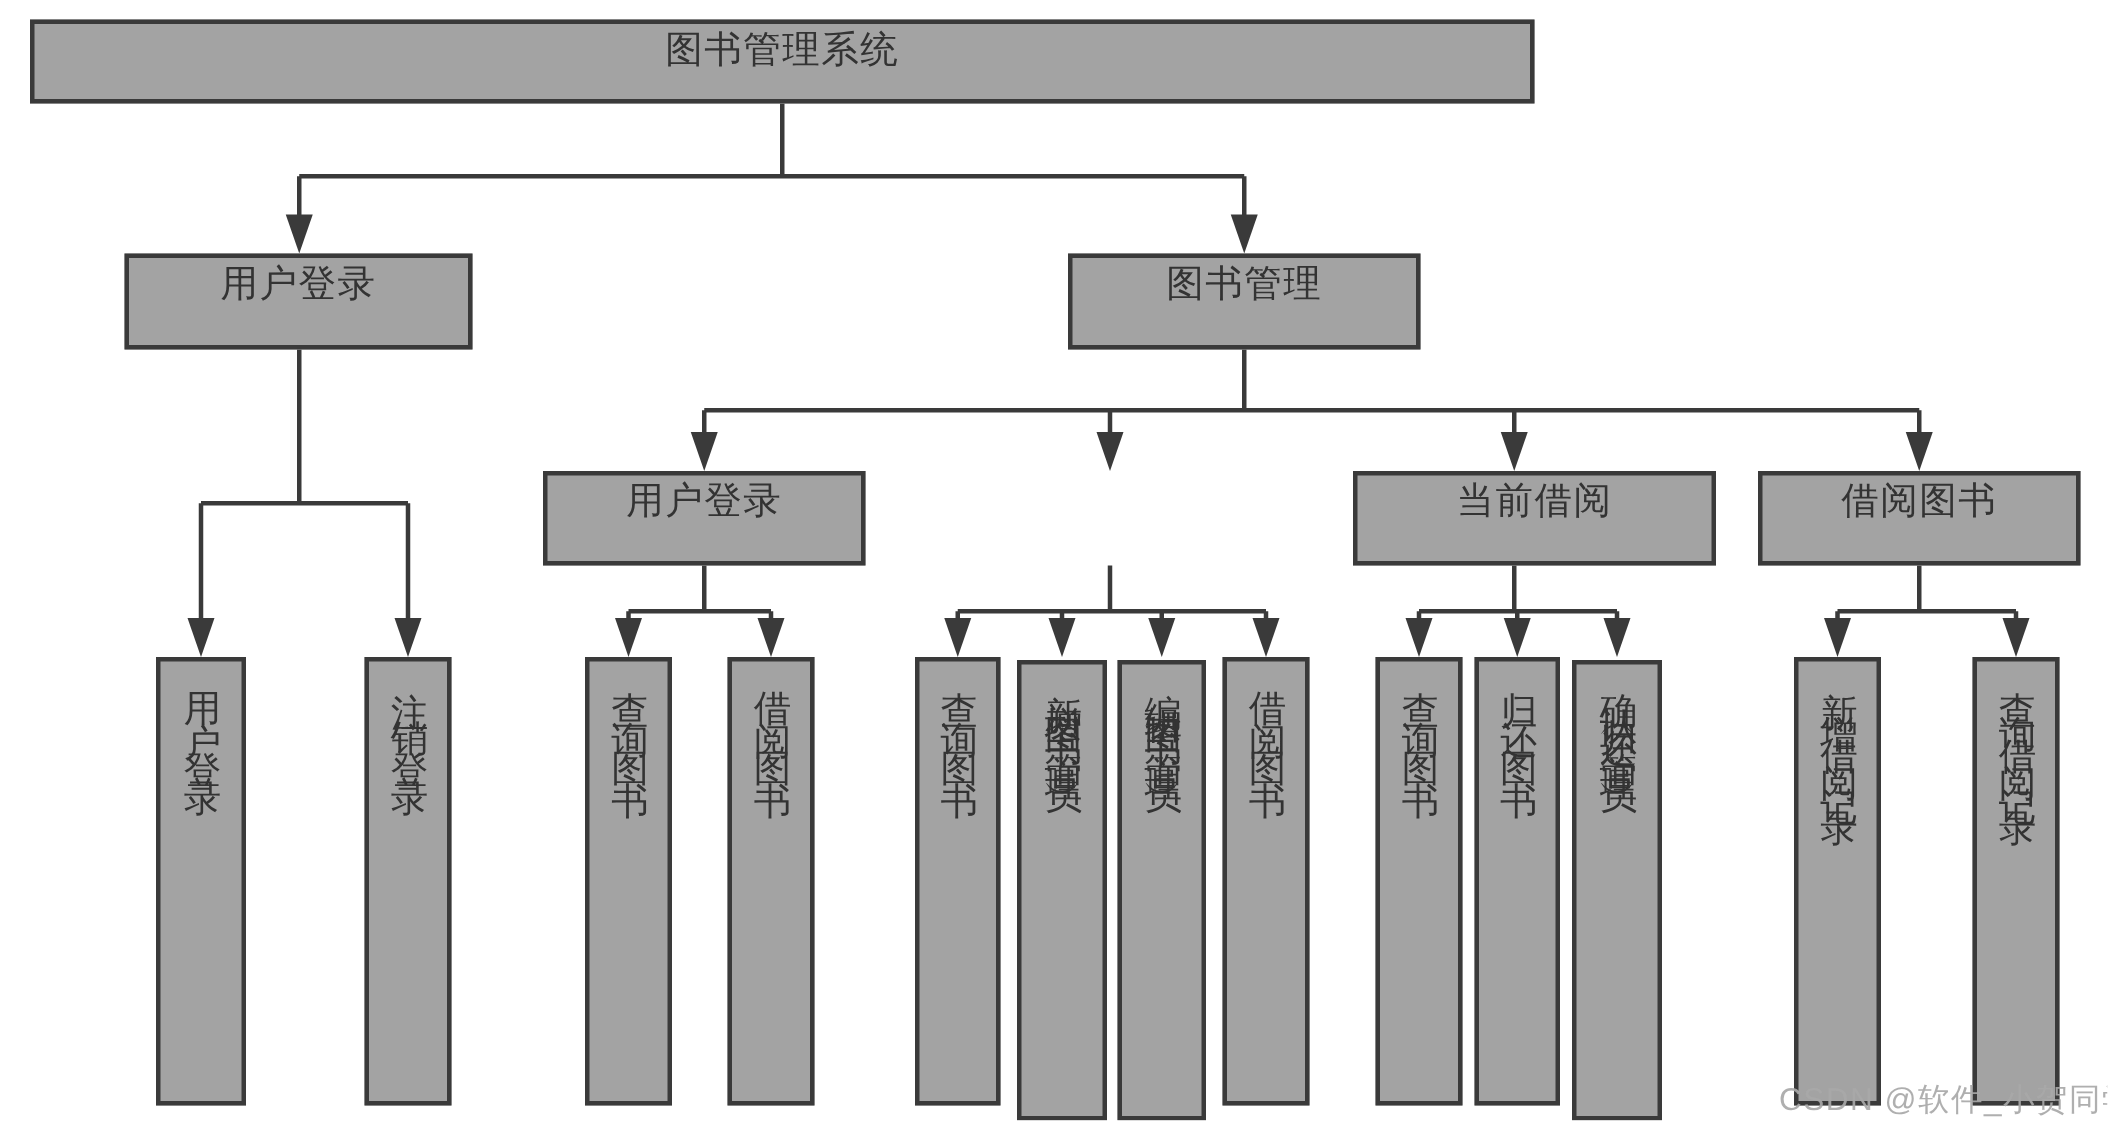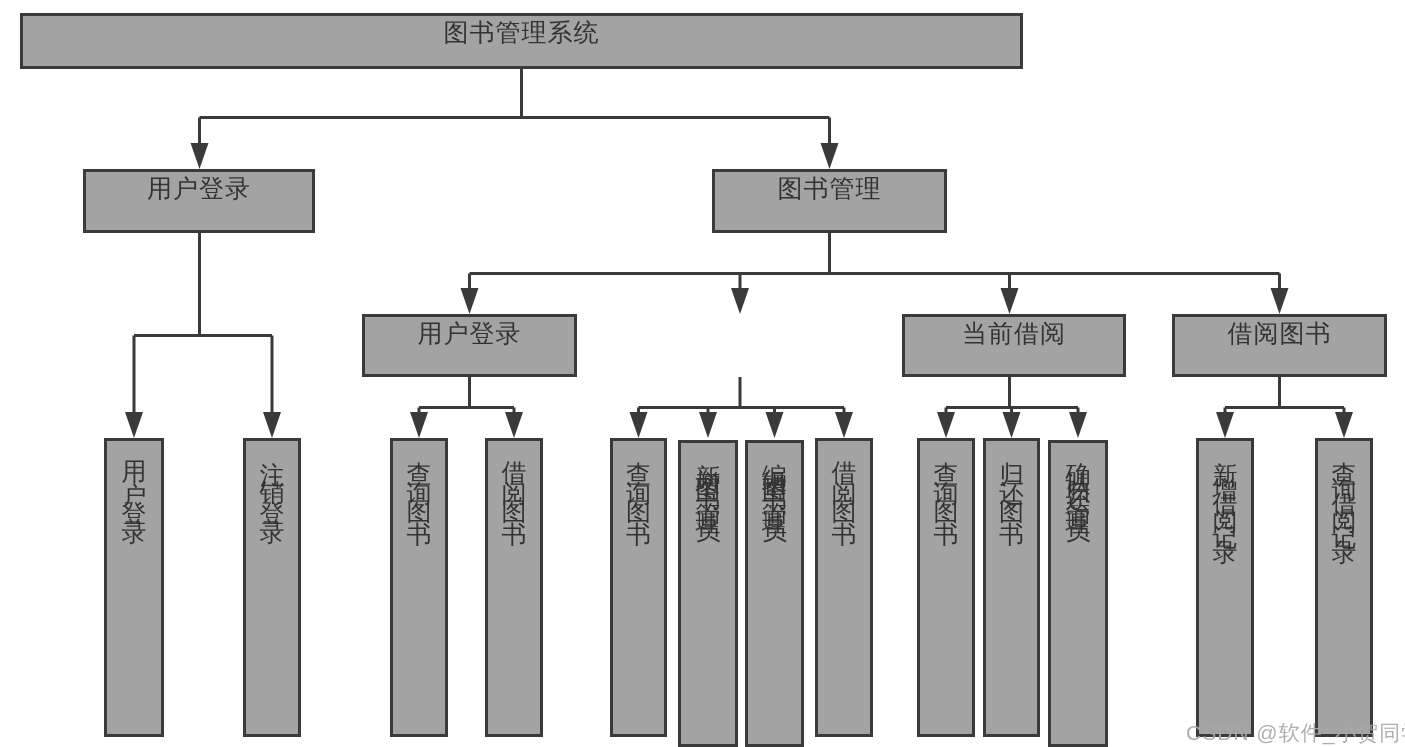--- a/index.html
+++ b/index.html
@@ -87,21 +87,21 @@
   <div class="box" style="left:83px;top:169px;width:232px;height:64px">
     <span class="hlabel">用户登录</span>
   </div>
   <div class="box" style="left:712px;top:169px;width:235px;height:64px">
     <span class="hlabel">图书管理</span>
   </div>
 
   <div class="box" style="left:362px;top:314px;width:215px;height:63px">
     <span class="hlabel">用户登录</span>
   </div>
-  <div class="box" style="left:902px;top:314px;width:224px;height:63px">
+  <div class="box" style="left:902px;top:314px;width:242px;height:63px">
     <span class="hlabel">当前借阅</span>
   </div>
   <div class="box" style="left:1172px;top:314px;width:215px;height:63px">
     <span class="hlabel">借阅图书</span>
   </div>
 
   <div class="box" style="left:104px;top:438px;width:60px;height:299px">
     <span class="vlabel ls-4">用户登录</span>
   </div>
   <div class="box" style="left:243px;top:438px;width:58px;height:299px">

